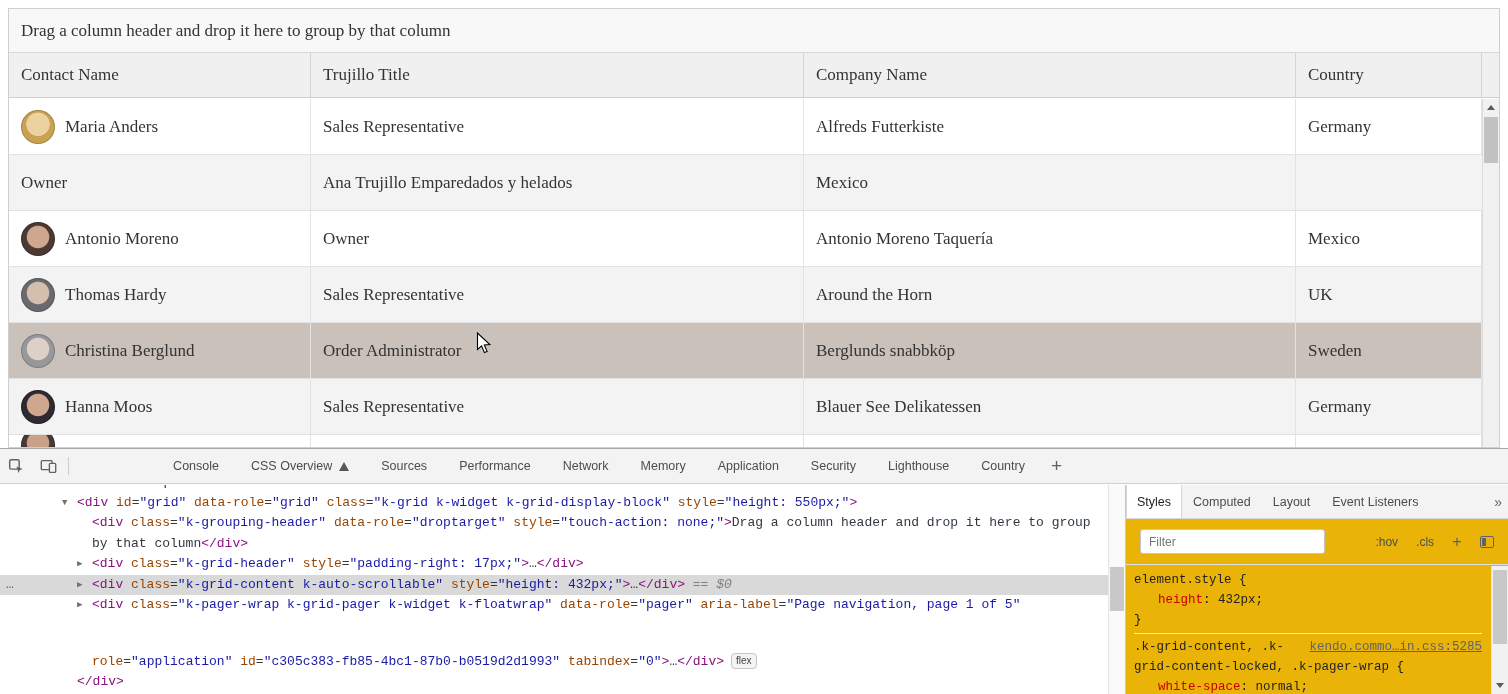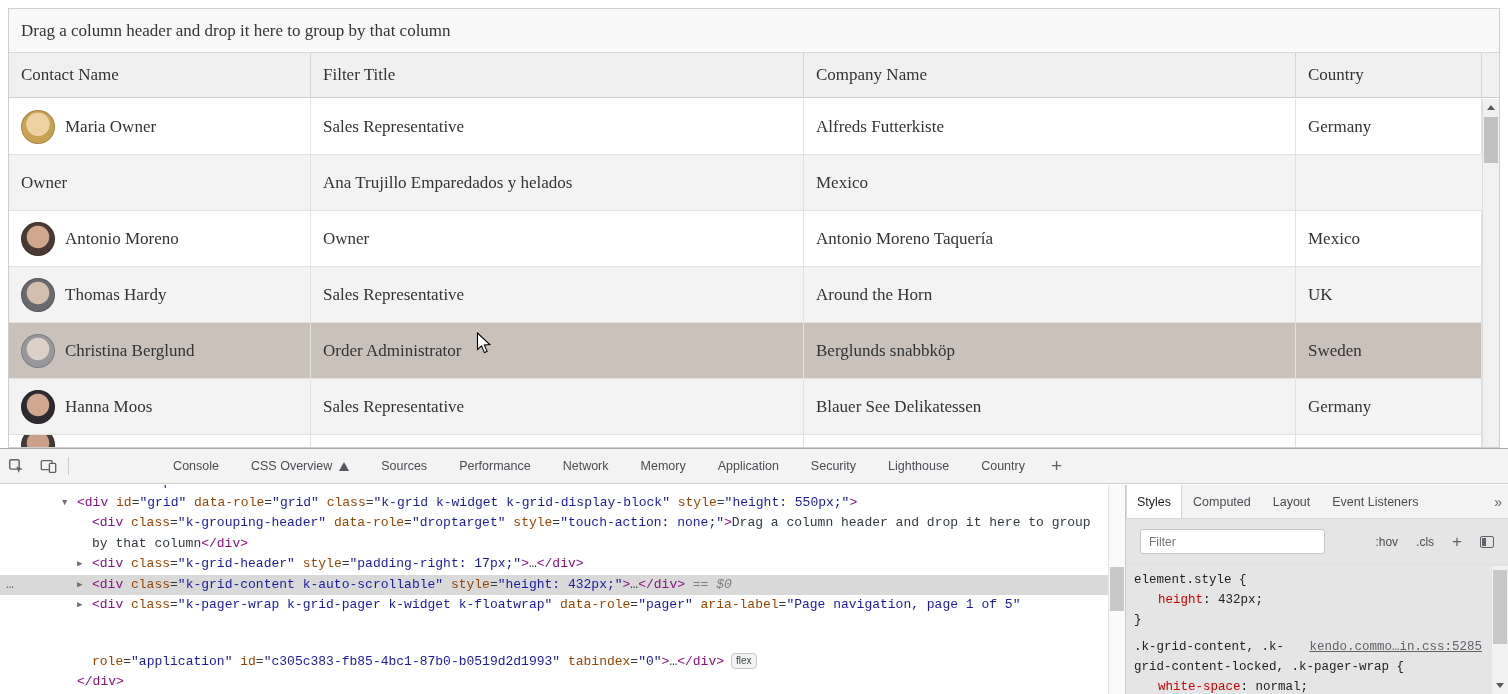--- a/index.html
+++ b/index.html
@@ -87,21 +87,21 @@
   .tk-mk { color:#7f7f7f; font-style:italic; }
   .badge-flex { display:inline-block; margin-left:7px; font-family:"Liberation Sans",sans-serif;
                 font-size:10px; line-height:14px; color:#444; background:#f1f3f4;
                 border:1px solid #c6c6c6; border-radius:4px; padding:0 4px; vertical-align:1px;margin-top:37px; }
   .gutter-dots { position:absolute; left:6px; top:0; color:#5f6368; line-height:20.5px; }
 
   .ep-scrollbar { width:17px; background:#fafafa; border-left:1px solid #e3e3e3; position:relative; }
   .ep-scrollbar .thumb { position:absolute; left:1px; right:1px; top:82px; height:44px; background:#c8c8c8; }
 
   
-  .styles-panel { flex:1; border-left:1px solid #c9c9c9; position:relative; background:#e5e5e5;
+  .styles-panel { flex:1; border-left:1px solid #c9c9c9; position:relative; background:#eab308;
                   display:flex; flex-direction:column; }
   .sp-tabs { height:34px; background:#f3f3f3; border-bottom:1px solid #d9d9d9; display:flex;
              align-items:stretch; position:relative; }
   .sp-tab { display:flex; align-items:center; padding:0 11px; font-size:12.5px; color:#4a4d51; white-space:nowrap; }
   .sp-tab.selected { background:#fff; color:#1c1d1f; box-shadow:inset 1px 0 0 #d6d6d6, inset -1px 0 0 #d6d6d6; }
   .sp-more { position:absolute; right:6px; top:0; bottom:0; display:flex; align-items:center;
              color:#5f6368; font-size:14px; }
   .sp-filter { height:46px; border-bottom:1px solid #e0e0e0; display:flex; align-items:center;
                padding:0 14px; gap:18px; }
   .filter-input { width:185px; height:25px; border:1px solid #c6c6c6; border-radius:3px; padding:0 8px;
@@ -123,29 +123,29 @@
   .sp-scrollbar .thumb { position:absolute; left:1px; right:1px; top:4px; height:74px; background:#c8c8c8; }
   .sp-scrollbar .sb-btn { position:absolute; bottom:0; left:0; right:0; }
 </style>
 </head>
 <body>
 
 <div class="k-grid">
   <div class="k-grouping-header">Drag a column header and drop it here to group by that column</div>
   <div class="k-grid-header">
     <div class="hcell">Contact Name</div>
-    <div class="hcell">Filter Title</div>
+    <div class="hcell">Trujillo Title</div>
     <div class="hcell">Company Name</div>
     <div class="hcell">Country</div>
   </div>
   <div class="k-grid-body">
     <div class="grow">
       <div class="cell c1">
           <span class="avatar av0"></span>
-          <span>Maria Owner</span>
+          <span>Maria Anders</span>
         </div>
       <div class="cell">Sales Representative</div>
       <div class="cell">Alfreds Futterkiste</div>
       <div class="cell">Germany</div>
     </div>
     <div class="grow alt">
       <div class="cell">Owner</div>
       <div class="cell">Ana Trujillo Emparedados y helados</div>
       <div class="cell">Mexico</div>
     </div>

